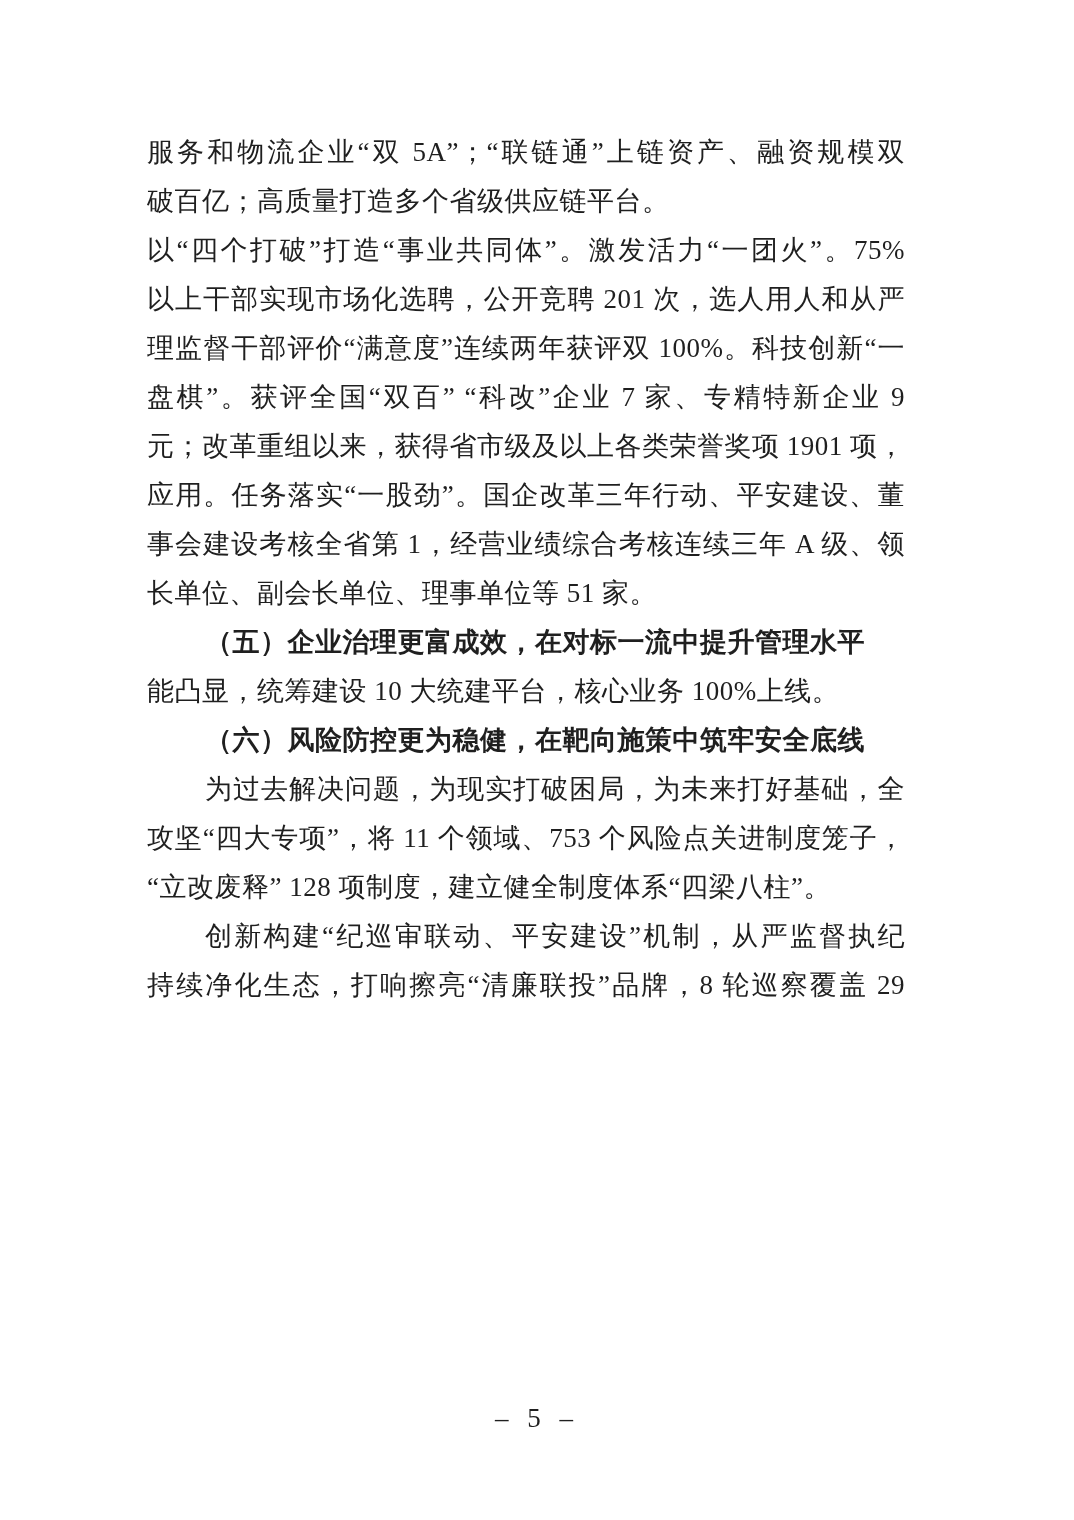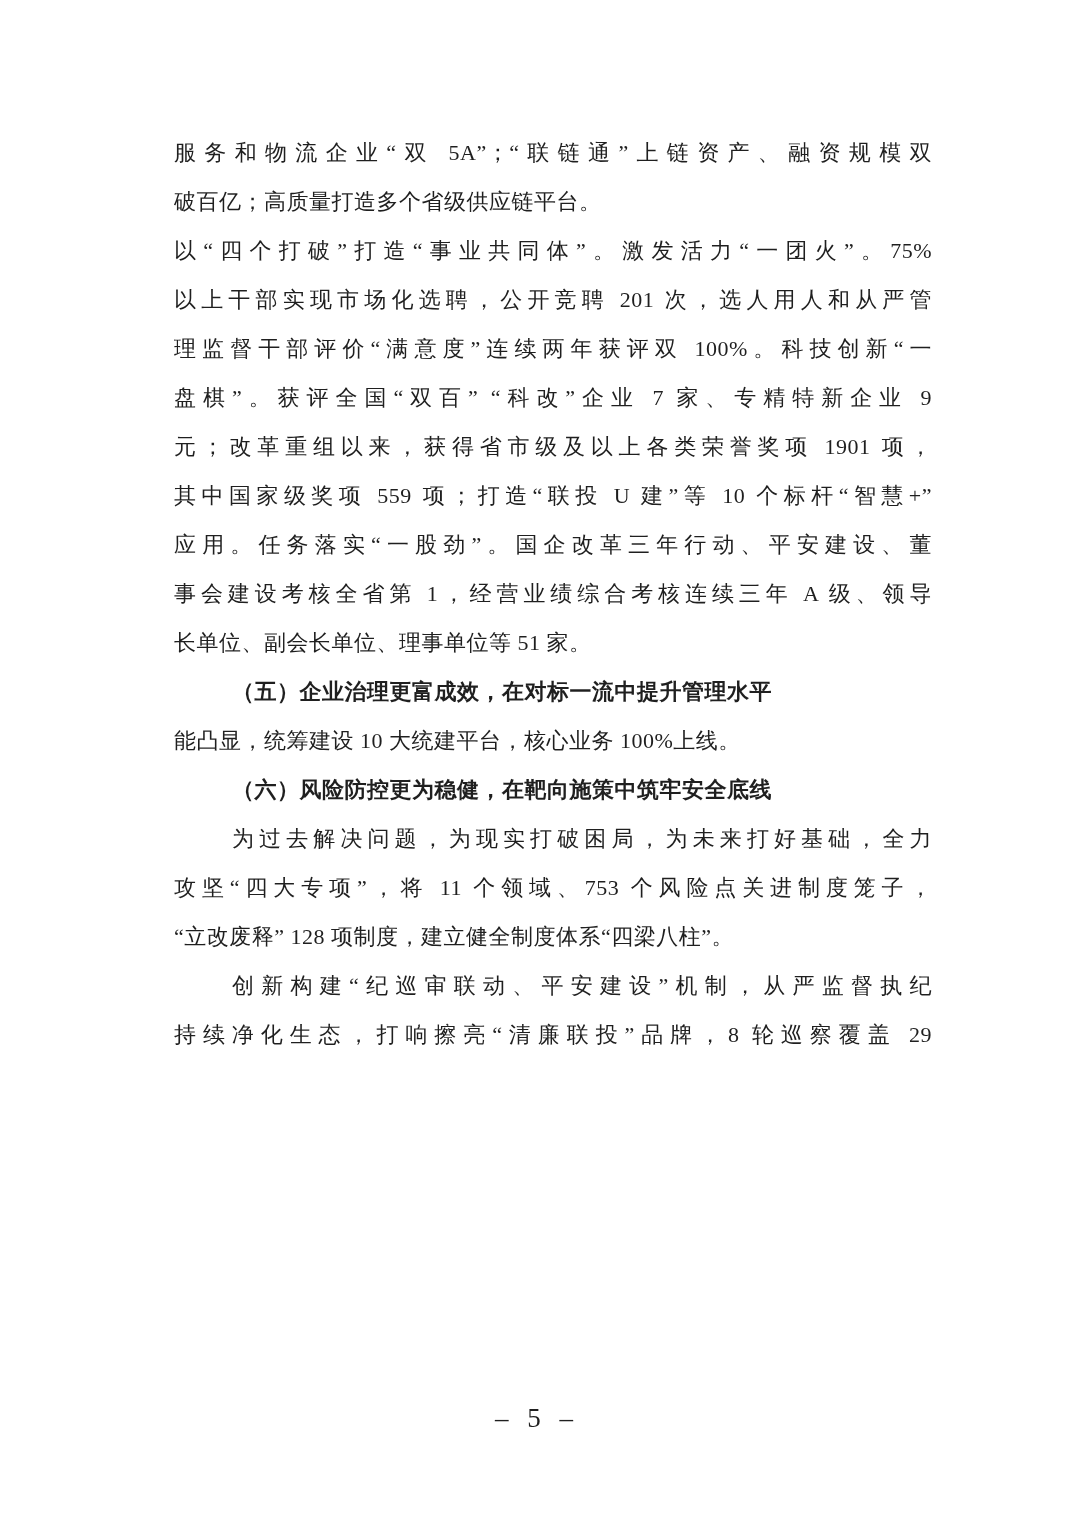--- a/index.html
+++ b/index.html
@@ -13,24 +13,24 @@
   .page {
     position: relative;
     width: 1074px;
     height: 1520px;
     background: #ffffff;
     font-family: "Liberation Serif", "DejaVu Serif", serif;
     color: #1f1f1f;
   }
   .text-block {
     position: absolute;
-    left: 174px;
+    left: 147px;
     top: 128px;
     width: 758px;
-    font-size: 22px;
+    font-size: 27px;
   }
   .line {
     height: 49px;
     line-height: 49px;
     text-align: justify;
     text-align-last: left;
     overflow: hidden;
     letter-spacing: 0.5px;
   }
   .line.fill {
@@ -63,21 +63,20 @@
       <div class="para">
         <div class="line fill">服务和物流企业“双 5A”；“联链通”上链资产、融资规模双</div>
         <div class="line">破百亿；高质量打造多个省级供应链平台。</div>
       </div>
       <div class="para">
         <div class="line fill">以“四个打破”打造“事业共同体”。激发活力“一团火”。75%</div>
         <div class="line fill">以上干部实现市场化选聘，公开竞聘 201 次，选人用人和从严管</div>
         <div class="line fill">理监督干部评价“满意度”连续两年获评双 100%。科技创新“一</div>
         <div class="line fill">盘棋”。获评全国“双百” “科改”企业 7 家、专精特新企业 9</div>
         <div class="line fill">元；改革重组以来，获得省市级及以上各类荣誉奖项 1901 项，</div>
-        <div class="line fill">其中国家级奖项 559 项；打造“联投 U 建”等 10 个标杆“智慧+”</div>
         <div class="line fill">应用。任务落实“一股劲”。国企改革三年行动、平安建设、董</div>
         <div class="line fill">事会建设考核全省第 1，经营业绩综合考核连续三年 A 级、领导</div>
         <div class="line">长单位、副会长单位、理事单位等 51 家。</div>
       </div>
       <div class="para heading">
         <div class="line indent">（五）企业治理更富成效，在对标一流中提升管理水平</div>
       </div>
       <div class="para">
         <div class="line">能凸显，统筹建设 10 大统建平台，核心业务 100%上线。</div>
       </div>

